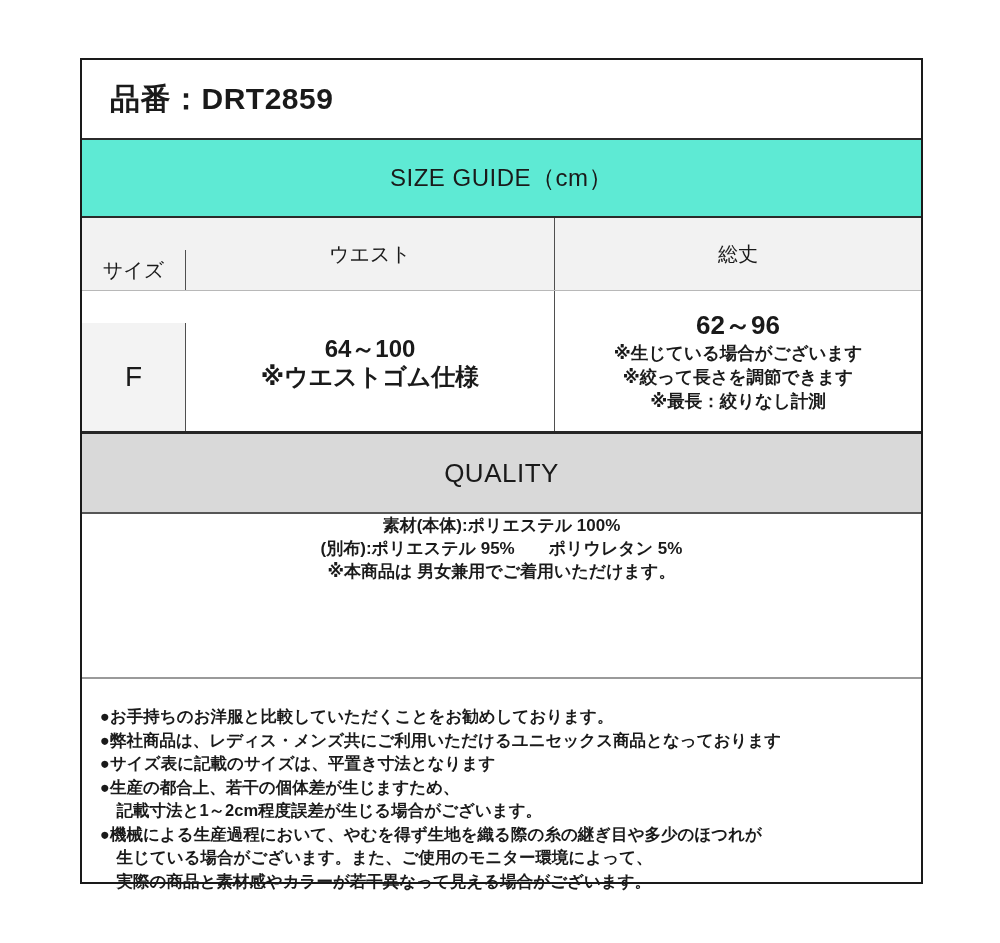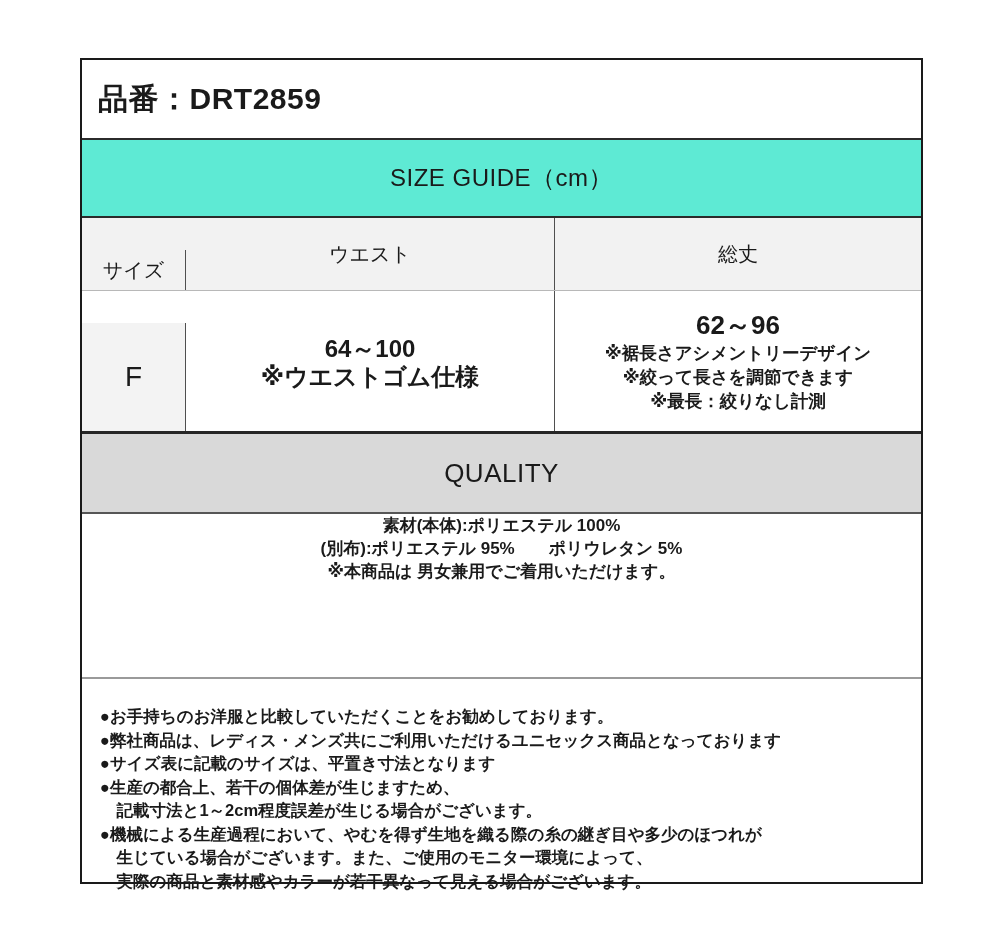--- a/index.html
+++ b/index.html
@@ -4,21 +4,21 @@
 <style>
   * { margin:0; padding:0; box-sizing:border-box; }
   html,body { width:1000px; height:943px; background:#ffffff; overflow:hidden;
     font-family:"Liberation Sans","DejaVu Sans",sans-serif; color:#1a1a1a; }
 
   .sheet { position:absolute; left:80px; top:58px; width:843px; height:826px;
     border:2px solid #1a1a1a; background:#fff; }
 
   .row { width:100%; }
 
-  .row-title { height:80px; display:flex; align-items:center; padding-left:16px;
+  .row-title { height:80px; display:flex; align-items:center; padding-left:28px;
     background:#ffffff; border-bottom:2px solid #2b2b2b;
     font-size:30px; font-weight:bold; letter-spacing:0.5px; }
 
   .row-band1 { height:78px; display:flex; align-items:center; justify-content:center;
     background:#5eead4; border-bottom:2px solid #2b2b2b;
     font-size:24px; font-weight:400; letter-spacing:0.5px; }
 
   .row-header { height:73px; display:flex; background:#f2f2f2;
     border-bottom:1px solid #b8b8b8; font-size:20px; }
   .hcell { display:flex; align-items:center; justify-content:center; }
@@ -74,21 +74,21 @@
   <div class="row row-data">
     <div class="dcell col-size">
       <span>F</span>
     </div>
     <div class="dcell col-waist">
       <div class="value-main">64～100</div>
       <div class="value-note">※ウエストゴム仕様</div>
     </div>
     <div class="dcell col-length">
       <div class="value-main2">62～96</div>
-      <div class="value-note-sm">※裾長さアシメントリーデザイン</div>
+      <div class="value-note-sm">※生じている場合がございます</div>
       <div class="value-note-sm">※絞って長さを調節できます</div>
       <div class="value-note-sm">※最長：絞りなし計測</div>
     </div>
   </div>
 
   <div class="row row-band2">
     <span>QUALITY</span>
   </div>
 
   <div class="row row-material">

